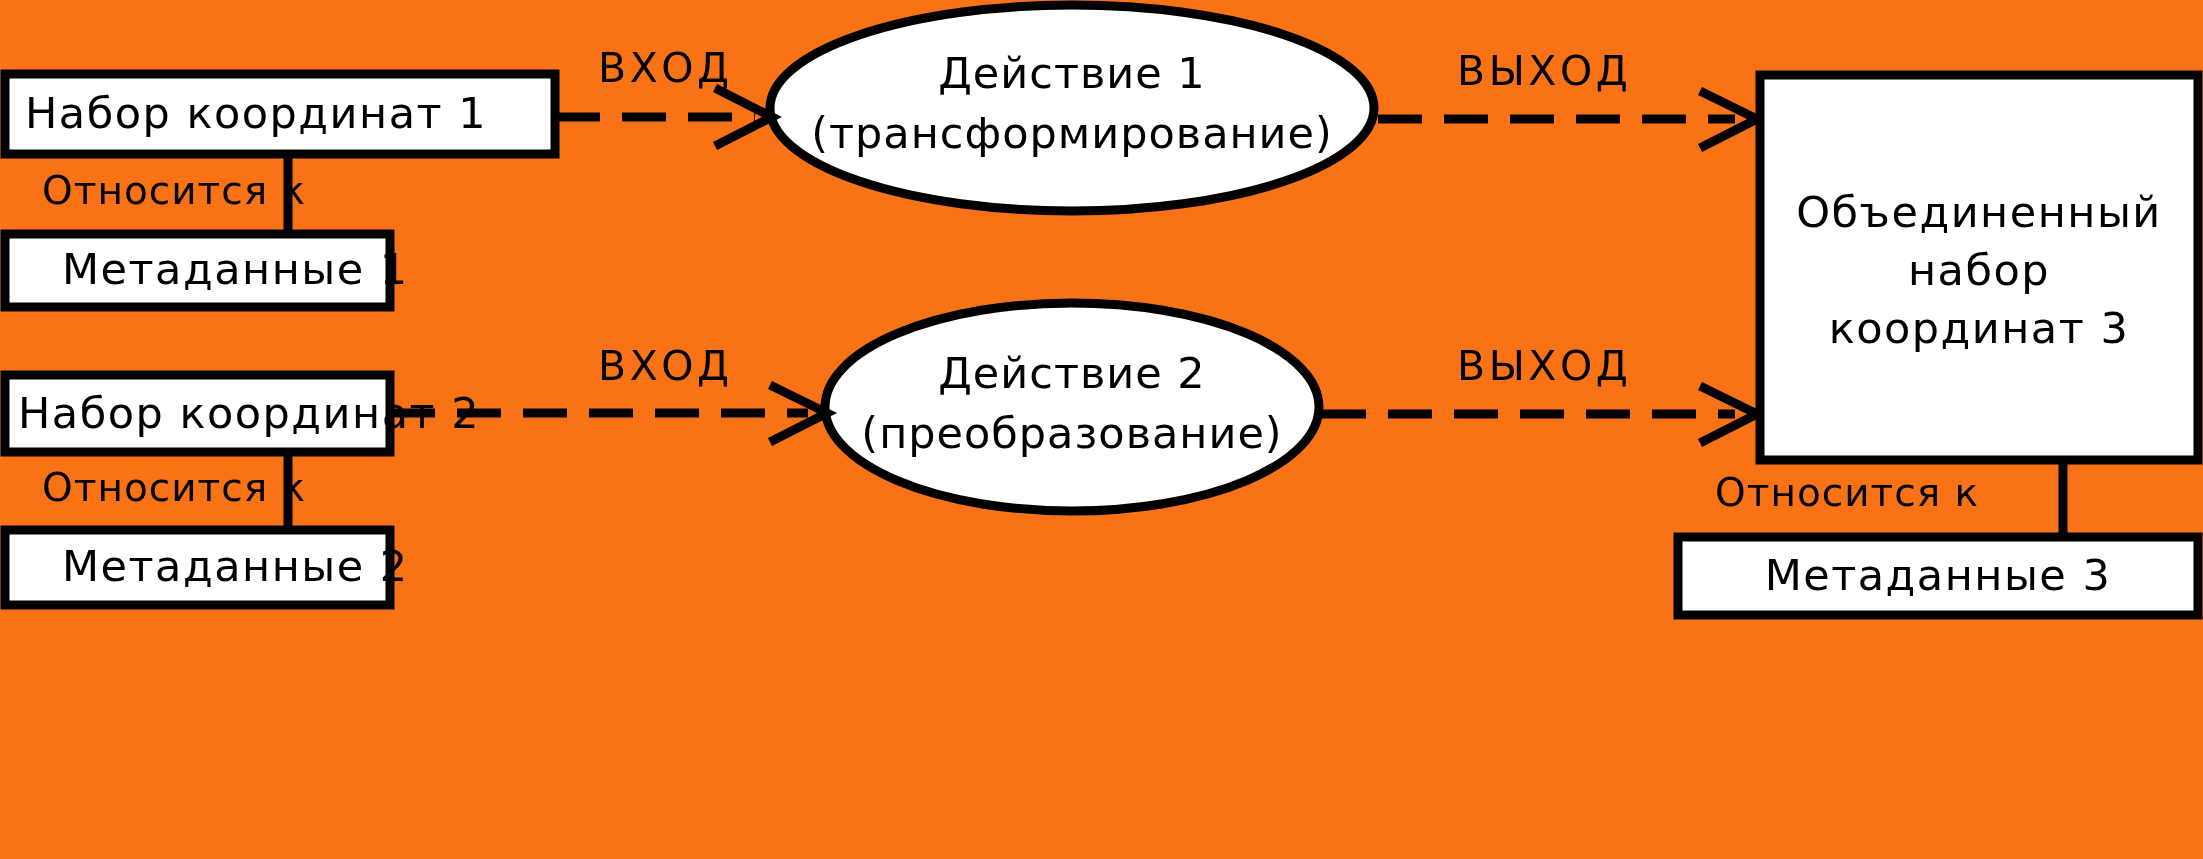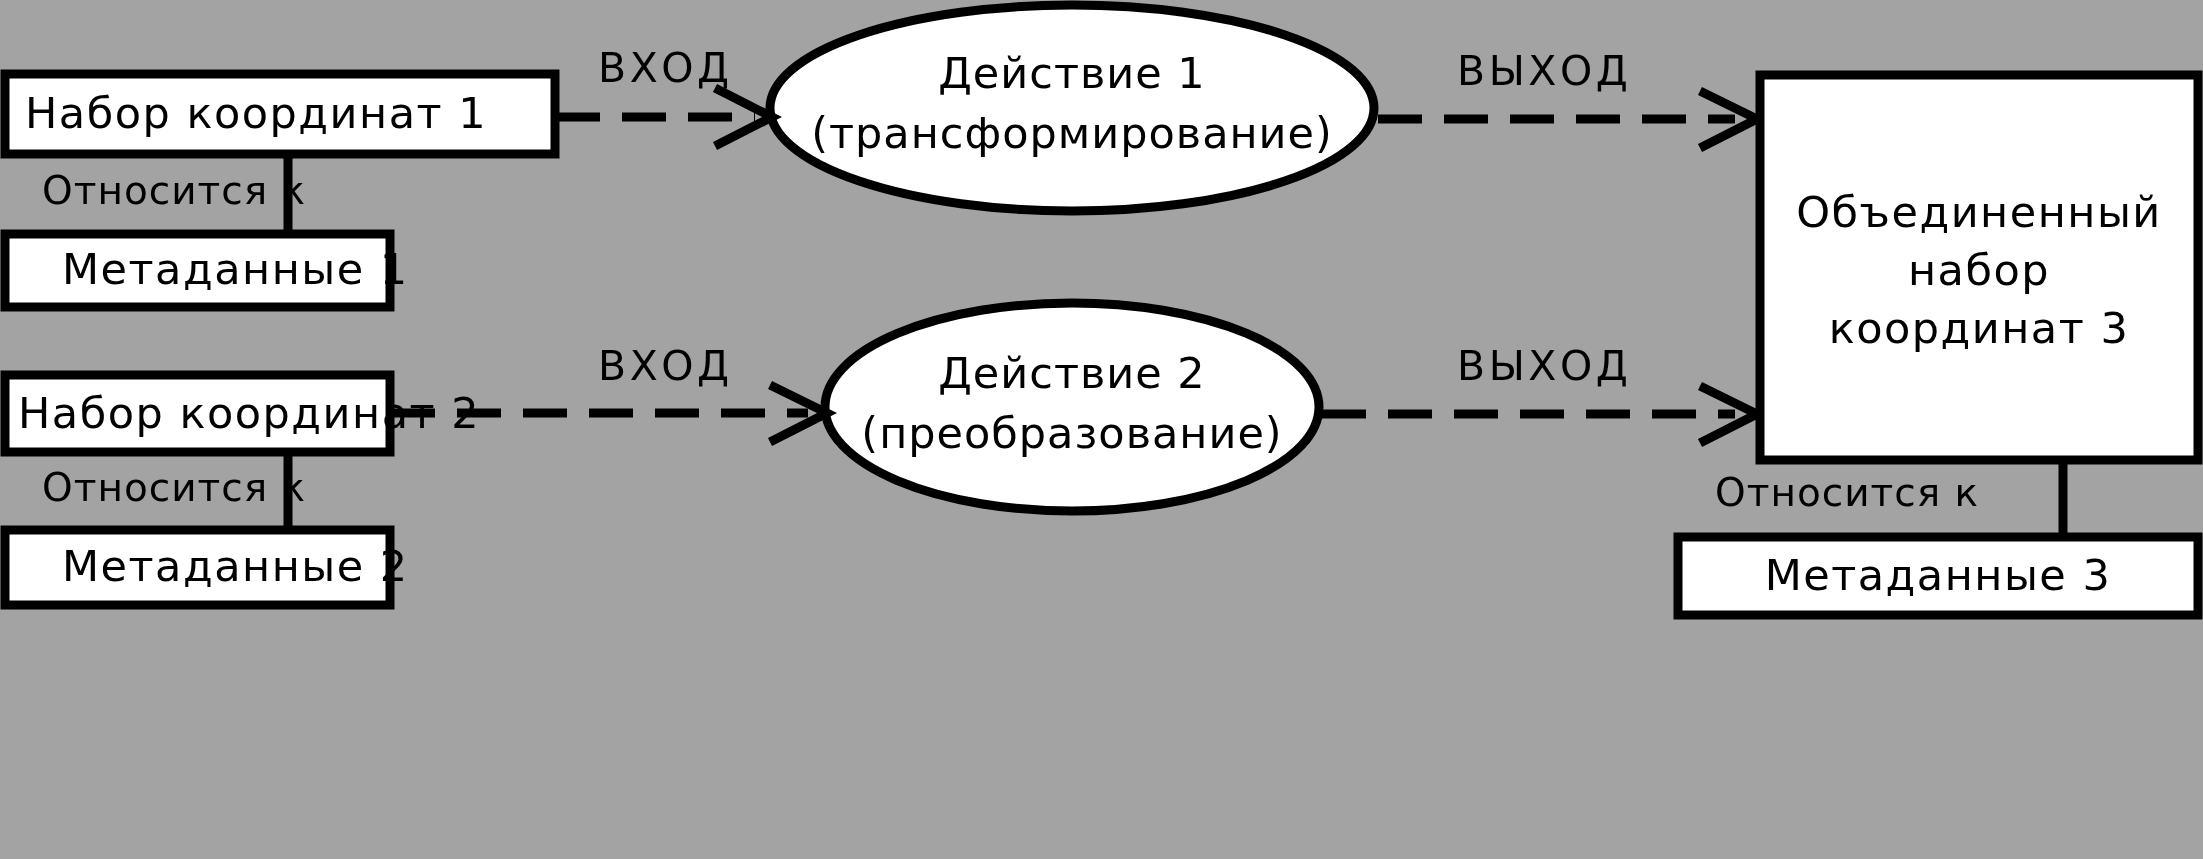--- a/index.html
+++ b/index.html
@@ -4,21 +4,21 @@
 <style>
   html, body {
     margin: 0;
     padding: 0;
     background: #ffffff;
   }
   #canvas {
     position: relative;
     width: 2203px;
     height: 859px;
-    background: #a3a3a3;
+    background: #f97316;
     overflow: hidden;
     font-family: "DejaVu Sans", sans-serif;
   }
   #canvas svg {
     position: absolute;
     top: 0;
     left: 0;
     width: 2203px;
     height: 859px;
   }

